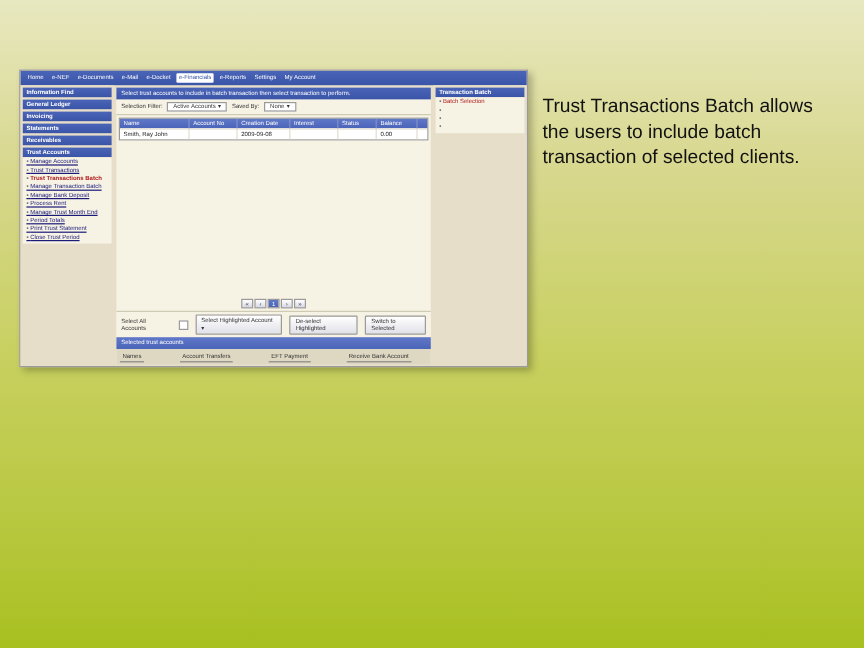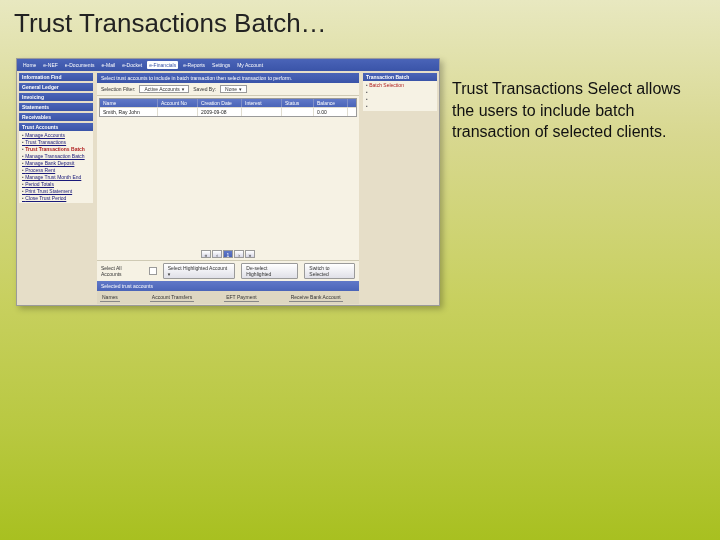--- a/index.html
+++ b/index.html
@@ -80,21 +80,20 @@
   .rightcol .panel-b .link.g { color:#1a7a1a; }
   .desc {
     position:absolute; left:452px; top:78px; width:250px;
     font-size:16px; color:#111; line-height:1.35;
   }
 </style>
 </head>
 <body>
 
 <div class="slide">
-  <div class="title">Trust Transactions Batch…</div>
 
   <div class="app">
     <div class="topnav">
       <span>Home</span>
       <span>e-NEF</span>
       <span>e-Documents</span>
       <span>e-Mail</span>
       <span>e-Docket</span>
       <span class="active">e-Financials</span>
       <span>e-Reports</span>
@@ -199,14 +198,14 @@
             <span class="link">Batch Selection</span>
             <span class="link g"></span>
             <span class="link g"></span>
             <span class="link g"></span>
           </div>
         </div>
       </div>
     </div>
   </div>
 
-  <div class="desc">Trust Transactions Select allows the users to include batch transaction of selected clients.</div>
+  <div class="desc">Trust Transactions Batch allows the users to include batch transaction of selected clients.</div>
 </div>
 
 </body></html>

